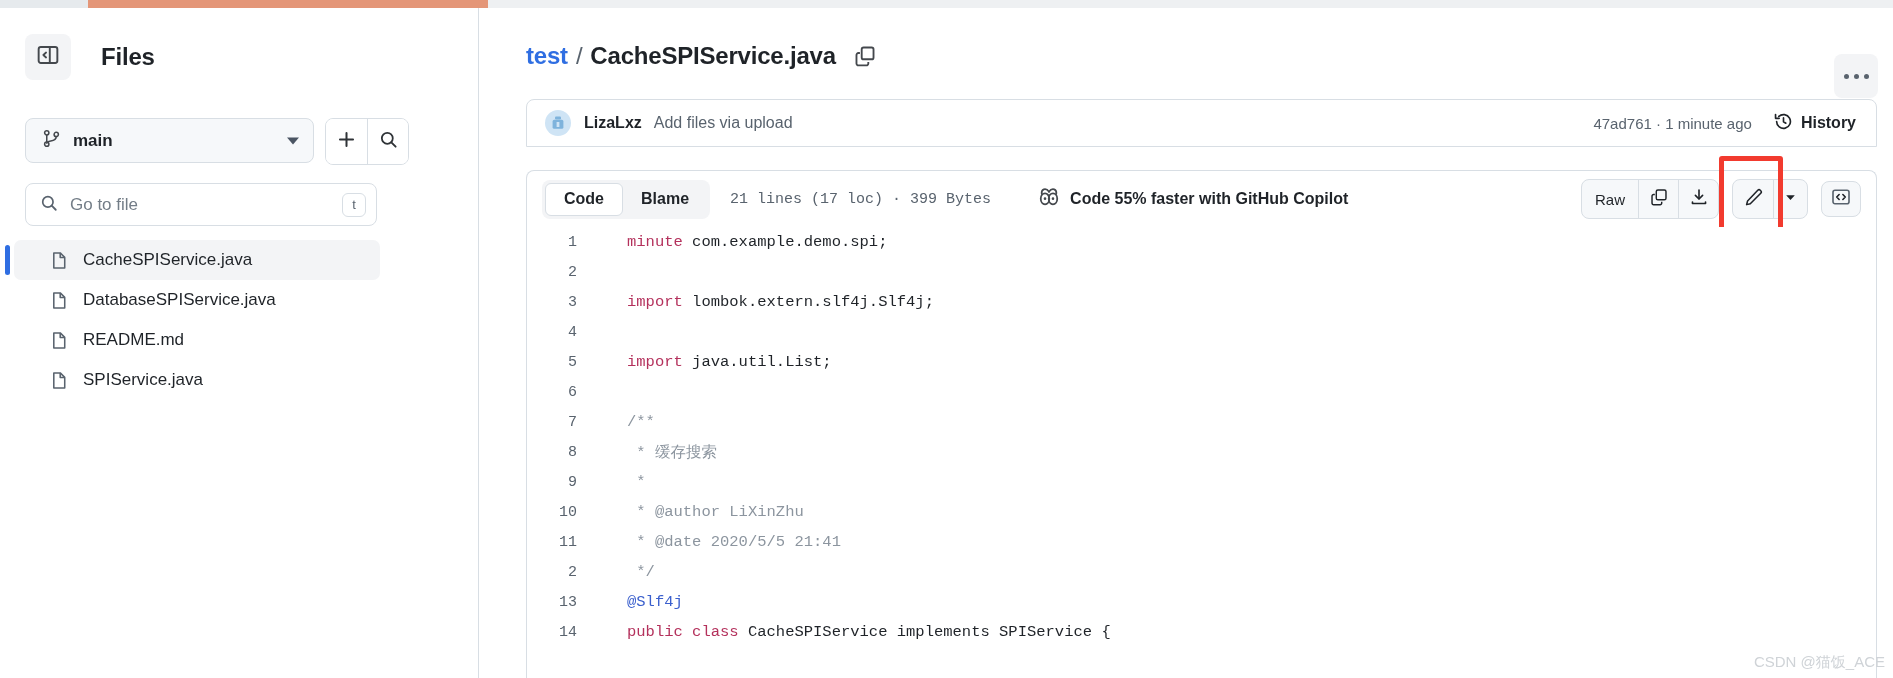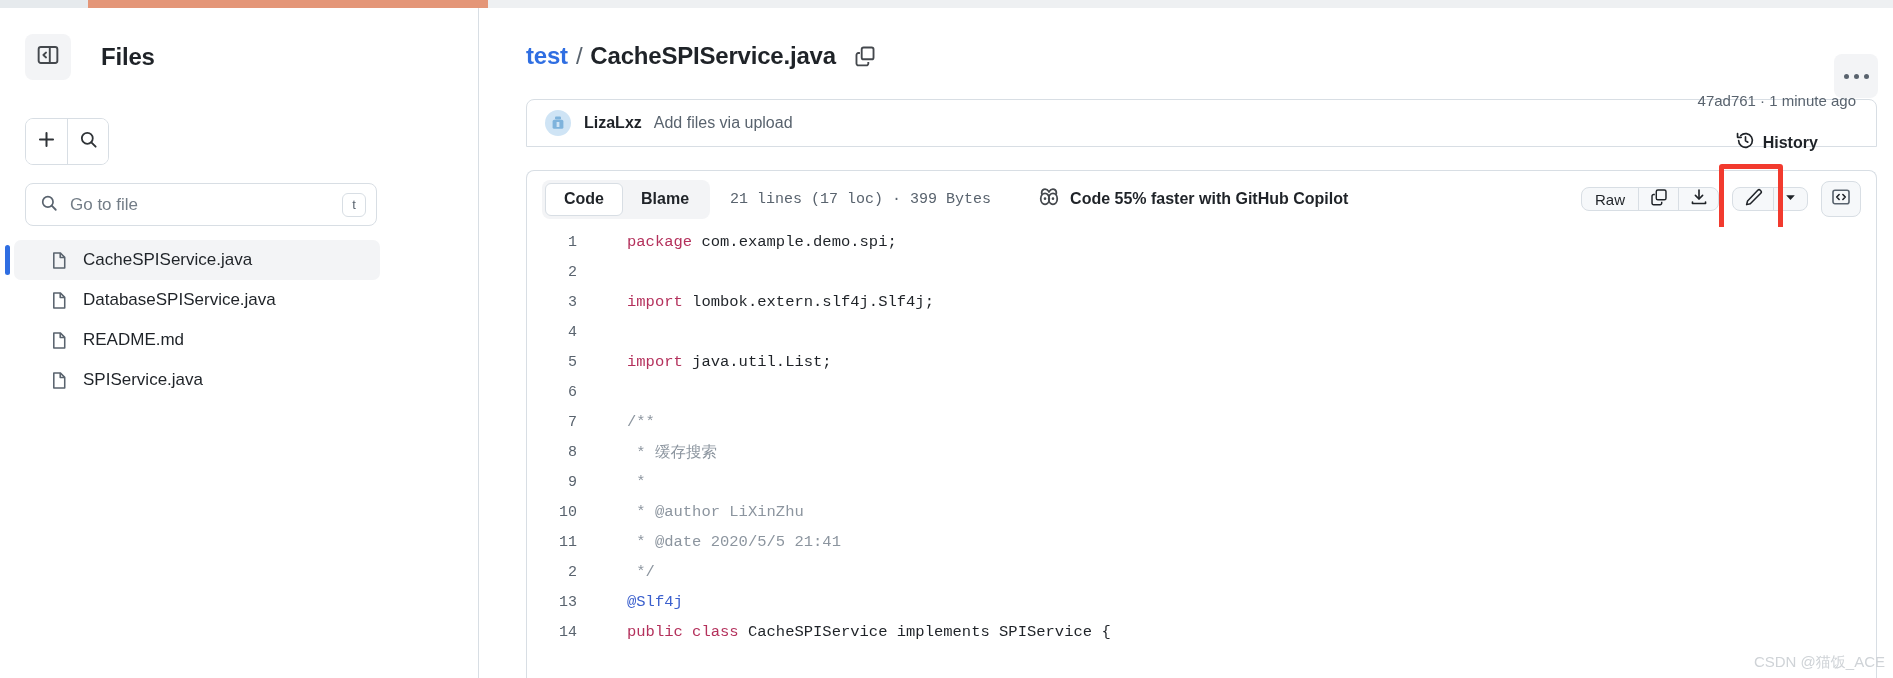--- a/index.html
+++ b/index.html
@@ -161,21 +161,20 @@
     width: 26px; height: 26px; border-radius: 50%;
     background: #cfe4f5; margin-left: 18px;
     display: flex; align-items: center; justify-content: center;
     flex: none;
   }
   .commit-author { font-size: 16px; font-weight: 600; color: #1f2328; margin-left: 13px; cursor: pointer; text-align: center; }
   .commit-msg { font-size: 16px; color: #59636e; margin-left: 12px; cursor: pointer; }
   .commit-right {
     margin-left: auto; display: flex; align-items: center; gap: 22px;
     margin-right: 20px;
-    flex-direction: column;
   }
   .commit-sha { font-size: 15px; color: #59636e; cursor: pointer; }
   .history-link { display: flex; align-items: center; gap: 8px; cursor: pointer; justify-content: flex-end; }
   .history-label { font-size: 16px; font-weight: 600; color: #1f2328; }
 
   
   .toolbar {
     position: absolute; left: 32px; top: 162px;
     width: 1351px; height: 57px;
     border: 1px solid #d8dee4; border-bottom: none;
@@ -205,21 +204,21 @@
     margin-left: 47px; display: flex; align-items: center; gap: 10px; cursor: pointer;
   }
   .copilot-label { font-size: 16px; font-weight: 600; color: #1f2328; }
 
   .tool-right {
     margin-left: auto; display: flex; align-items: center; gap: 13px; margin-right: 15px;
   }
   .btn-group {
     display: flex; align-items: stretch;
     border: 1px solid #d8dee4; border-radius: 8px;
-    background: #f6f8fa; overflow: hidden; height: 24px;
+    background: #f6f8fa; overflow: hidden; height: 40px;
   }
   .btn-group > * { display: flex; align-items: center; justify-content: center; cursor: pointer; }
   .btn-group > * + * { border-left: 1px solid #d8dee4; }
   .btn-raw { padding: 0 13px; font-size: 15px; color: #1f2328; }
   .btn-ico { width: 40px; }
   .btn-ico-sm { width: 34px; }
   .btn-single {
     width: 40px; height: 36px;
     border: 1px solid #d8dee4; border-radius: 8px; background: #f6f8fa;
     display: flex; align-items: center; justify-content: center; cursor: pointer;
@@ -284,20 +283,33 @@
               <rect x="1.2" y="2.2" width="13.6" height="11.6" rx="1.6" stroke="#44484d" stroke-width="1.4"></rect>
               <line x1="9.3" y1="2.2" x2="9.3" y2="13.8" stroke="#44484d" stroke-width="1.4"></line>
               <path d="M6.6 6.2 L4.6 8 L6.6 9.8" stroke="#44484d" stroke-width="1.3" fill="none" stroke-linecap="round" stroke-linejoin="round"></path>
             </svg>
           </span>
         </div>
         <div class="files-title">Files</div>
       </div>
 
       <div class="branch-row">
+        <div class="branch-select">
+          <span>
+            <svg width="19" height="19" viewBox="0 0 16 16" fill="none">
+              <circle cx="4" cy="3.2" r="1.8" stroke="#44484d" stroke-width="1.3"></circle>
+              <circle cx="4" cy="12.8" r="1.8" stroke="#44484d" stroke-width="1.3"></circle>
+              <circle cx="12" cy="4.6" r="1.8" stroke="#44484d" stroke-width="1.3"></circle>
+              <path d="M4 5v6" stroke="#44484d" stroke-width="1.3"></path>
+              <path d="M12 6.4c0 2.6-2.3 3.4-4.6 3.8-1.9.3-3.4.8-3.4 2.2" stroke="#44484d" stroke-width="1.3" fill="none"></path>
+            </svg>
+          </span>
+          <span class="branch-name">main</span>
+          <span class="branch-caret"></span>
+        </div>
 
         <div class="icon-pair">
           <div class="icon-btn-sq">
             <span>
               <svg width="19" height="19" viewBox="0 0 16 16">
                 <path d="M8 2.5v11M2.5 8h11" stroke="#2f3337" stroke-width="1.7" stroke-linecap="round"></path>
               </svg>
             </span>
           </div>
           <div class="icon-btn-sq">
@@ -480,21 +492,21 @@
             </svg>
           </span>
         </div>
       </div>
     </div>
 
     <div class="code-area">
       <div id="code-lines">
           <div class="code-row">
             <div class="ln">1</div>
-            <div class="code-txt"><span class="kw">package</span><span> com.example.demo.spi;</span></div>
+            <div class="code-txt"><span class="kw">minute</span><span> com.example.demo.spi;</span></div>
           </div>
           <div class="code-row">
             <div class="ln">2</div>
             <div class="code-txt">&nbsp;</div>
           </div>
           <div class="code-row">
             <div class="ln">3</div>
             <div class="code-txt"><span class="kw">import</span><span> lombok.extern.slf4j.Slf4j;</span></div>
           </div>
           <div class="code-row">

